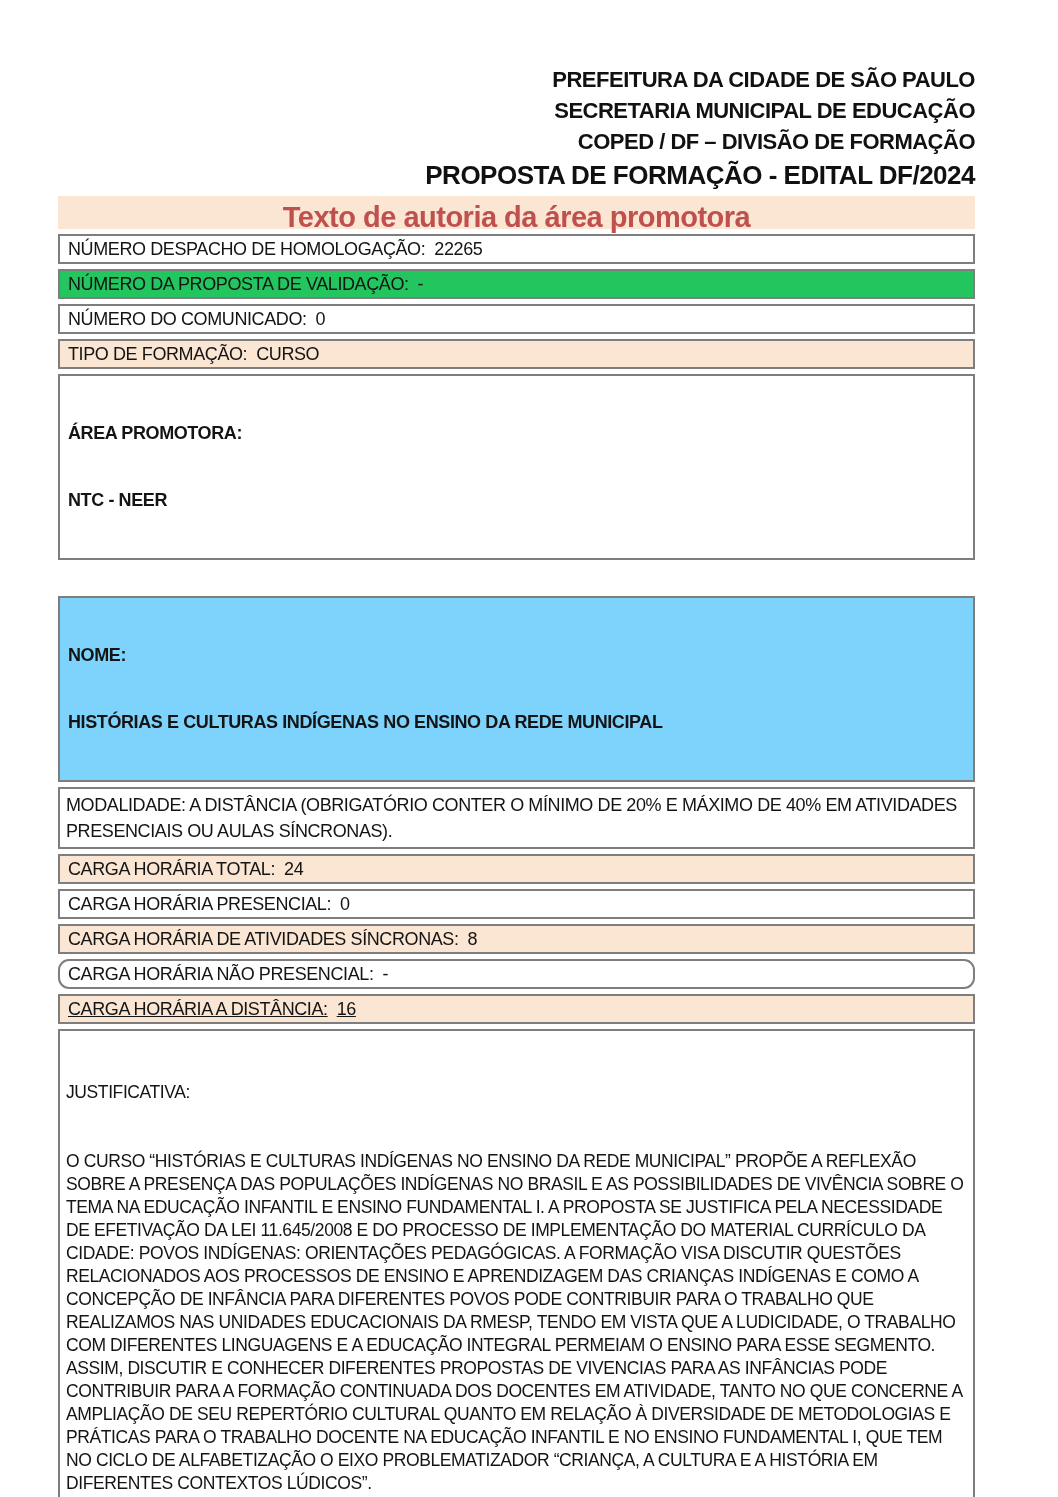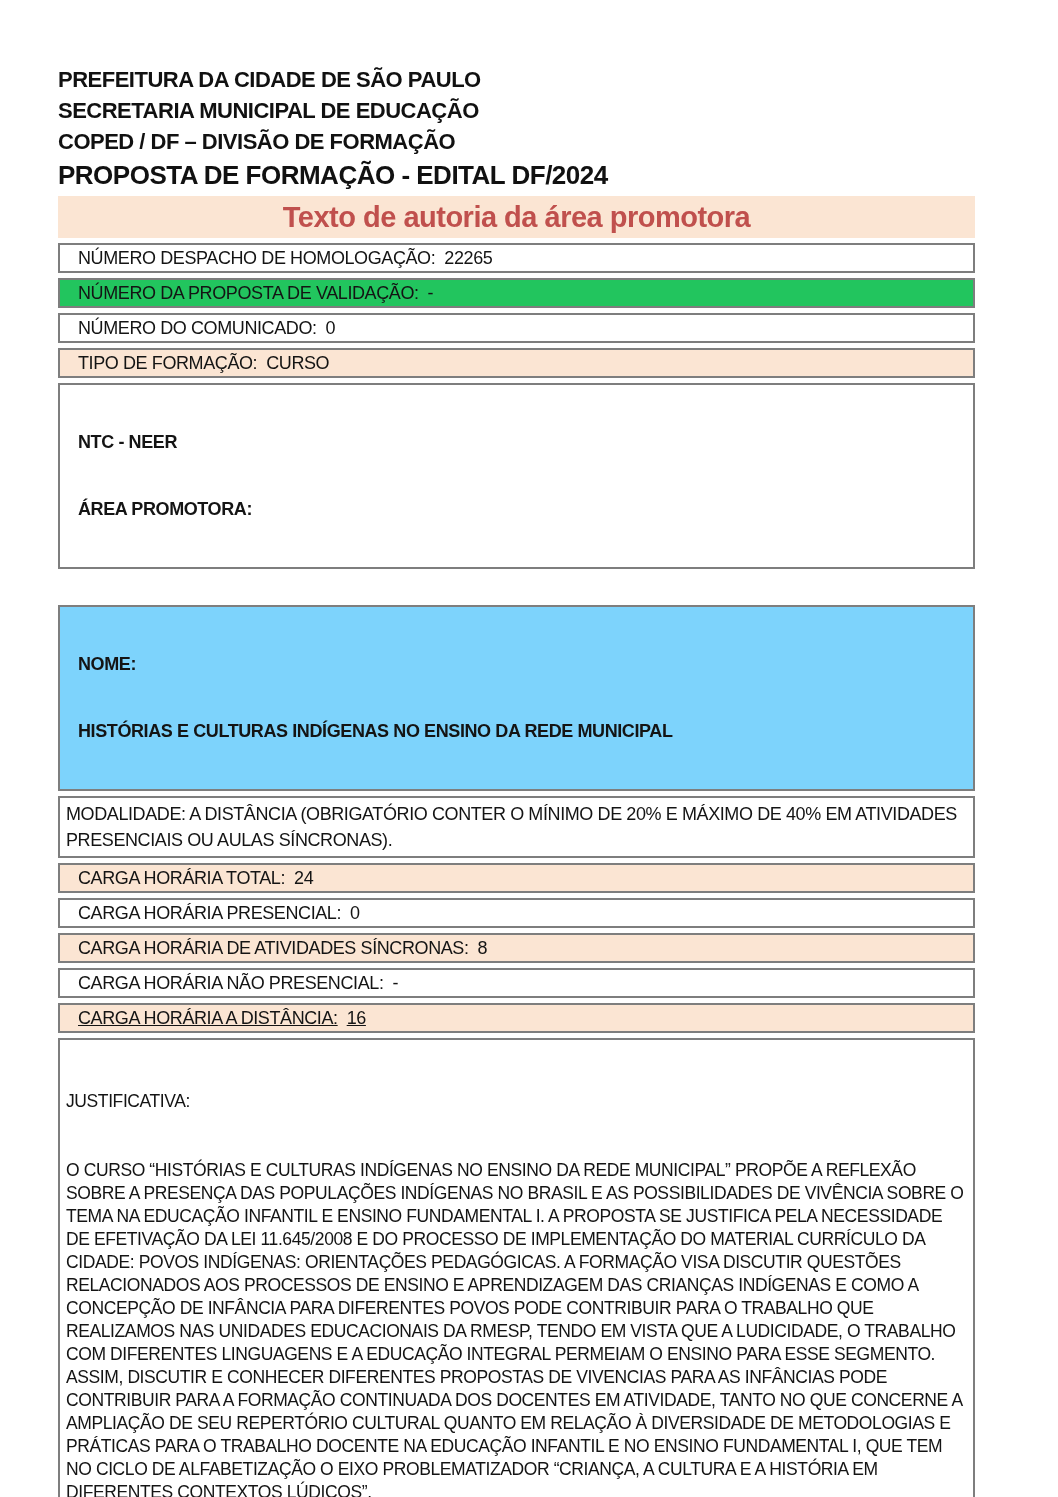--- a/index.html
+++ b/index.html
@@ -9,36 +9,36 @@
     color:#141414;
     -webkit-font-smoothing:antialiased;
   }
   .page{
     position:relative;width:1058px;height:1497px;background:#ffffff;
   }
   .content{
     position:absolute;left:58px;top:64px;width:917px;
   }
   
-  .doc-header{text-align:left;letter-spacing:-0.5px;}
+  .doc-header{text-align:right;letter-spacing:-0.5px;}
   .doc-header .hline{
     font-weight:bold;font-size:22px;line-height:31px;color:#111111;
   }
   .doc-header .hline.big{font-size:26px;line-height:36px;}
   
   .banner{
-    margin-top:3px;height:42px;line-height:42px;text-align:center;
+    margin-top:3px;height:33px;line-height:42px;text-align:center;
     font-size:29px;font-weight:bold;letter-spacing:-0.5px;
   }
   
   .rows{margin-top:5px;}
   .row{
     border:2px solid #7E7E7E;
     margin-bottom:5px;
-    padding:2px 18px;
+    padding:2px 8px;
     font-size:18px;
     line-height:22px;
     letter-spacing:-0.4px;
     background:#ffffff;
     white-space:pre-wrap;
   }
   .row.peach{background:#FBE5D3;}
   .row.bold{font-weight:bold;}
   .row .lbl{white-space:pre-wrap;}
   .row .val{margin-left:9px;white-space:pre-wrap;}
@@ -71,38 +71,38 @@
 
       <div class="row" style="border-color: rgb(126, 126, 126);"><span class="lbl">NÚMERO DESPACHO DE HOMOLOGAÇÃO:</span><span class="val">22265</span></div>
 
       <div class="row peach" style="background: #22c55e; border-color: rgb(126, 126, 126);"><span class="lbl">NÚMERO DA PROPOSTA DE VALIDAÇÃO:</span><span class="val">-</span></div>
 
       <div class="row" style="border-color: rgb(126, 126, 126);"><span class="lbl">NÚMERO DO COMUNICADO:</span><span class="val">0</span></div>
 
       <div class="row peach" style="background: rgb(251, 229, 211); border-color: rgb(126, 126, 126);"><span class="lbl">TIPO DE FORMAÇÃO:</span><span class="val">CURSO</span></div>
 
       <div class="row two bold" style="border-color: rgb(126, 126, 126);">
+        <div class="line">ÁREA PROMOTORA:</div>
         <div class="line">NTC - NEER</div>
-        <div class="line">ÁREA PROMOTORA:</div>
       </div>
 
       <div class="row two bold peach" style="background: #7dd3fc; border-color: rgb(126, 126, 126); margin-top: 36px;">
         <div class="line">NOME:</div>
         <div class="line">HISTÓRIAS E CULTURAS INDÍGENAS NO ENSINO DA REDE MUNICIPAL</div>
       </div>
 
       <div class="row para" style="border-color: rgb(126, 126, 126);"><span>MODALIDADE: A DISTÂNCIA (OBRIGATÓRIO CONTER O MÍNIMO DE 20% E MÁXIMO DE 40% EM ATIVIDADES PRESENCIAIS OU AULAS SÍNCRONAS).</span></div>
 
       <div class="row peach" style="background: rgb(251, 229, 211); border-color: rgb(126, 126, 126);"><span class="lbl">CARGA HORÁRIA TOTAL:</span><span class="val">24</span></div>
 
       <div class="row" style="border-color: rgb(126, 126, 126);"><span class="lbl">CARGA HORÁRIA PRESENCIAL:</span><span class="val">0</span></div>
 
       <div class="row peach" style="background: rgb(251, 229, 211); border-color: rgb(126, 126, 126);"><span class="lbl">CARGA HORÁRIA DE ATIVIDADES SÍNCRONAS:</span><span class="val">8</span></div>
 
-      <div class="row" style="border-color: rgb(126, 126, 126);"><span class="lbl">CARGA HORÁRIA NÃO PRESENCIAL:</span><span class="val">-</span></div>
+      <div class="row" style="border-color: rgb(126, 126, 126); border-radius: 11px;"><span class="lbl">CARGA HORÁRIA NÃO PRESENCIAL:</span><span class="val">-</span></div>
 
       <div class="row peach" style="background: rgb(251, 229, 211); border-color: rgb(126, 126, 126); text-decoration: underline;"><span class="lbl">CARGA HORÁRIA A DISTÂNCIA:</span><span class="val">16</span></div>
 
       <div class="row section" style="border-color: rgb(126, 126, 126);">
         <span class="sec-title">JUSTIFICATIVA:</span>
         <span class="sec-line">O CURSO “HISTÓRIAS E CULTURAS INDÍGENAS NO ENSINO DA REDE MUNICIPAL” PROPÕE A REFLEXÃO SOBRE A PRESENÇA DAS POPULAÇÕES INDÍGENAS NO BRASIL E AS POSSIBILIDADES DE VIVÊNCIA SOBRE O TEMA NA EDUCAÇÃO INFANTIL E ENSINO FUNDAMENTAL I. A PROPOSTA SE JUSTIFICA PELA NECESSIDADE DE EFETIVAÇÃO DA LEI 11.645/2008 E DO PROCESSO DE IMPLEMENTAÇÃO DO MATERIAL CURRÍCULO DA CIDADE: POVOS INDÍGENAS: ORIENTAÇÕES PEDAGÓGICAS. A FORMAÇÃO VISA DISCUTIR QUESTÕES RELACIONADOS AOS PROCESSOS DE ENSINO E APRENDIZAGEM DAS CRIANÇAS INDÍGENAS E COMO A CONCEPÇÃO DE INFÂNCIA PARA DIFERENTES POVOS PODE CONTRIBUIR PARA O TRABALHO QUE REALIZAMOS NAS UNIDADES EDUCACIONAIS DA RMESP, TENDO EM VISTA QUE A LUDICIDADE, O TRABALHO COM DIFERENTES LINGUAGENS E A EDUCAÇÃO INTEGRAL PERMEIAM O ENSINO PARA ESSE SEGMENTO. ASSIM, DISCUTIR E CONHECER DIFERENTES PROPOSTAS DE VIVENCIAS PARA AS INFÂNCIAS PODE CONTRIBUIR PARA A FORMAÇÃO CONTINUADA DOS DOCENTES EM ATIVIDADE, TANTO NO QUE CONCERNE A AMPLIAÇÃO DE SEU REPERTÓRIO CULTURAL QUANTO EM RELAÇÃO À DIVERSIDADE DE METODOLOGIAS E PRÁTICAS PARA O TRABALHO DOCENTE NA EDUCAÇÃO INFANTIL E NO ENSINO FUNDAMENTAL I, QUE TEM NO CICLO DE ALFABETIZAÇÃO O EIXO PROBLEMATIZADOR “CRIANÇA, A CULTURA E A HISTÓRIA EM DIFERENTES CONTEXTOS LÚDICOS”.</span>
       </div>
 
     </div>
   </div>

